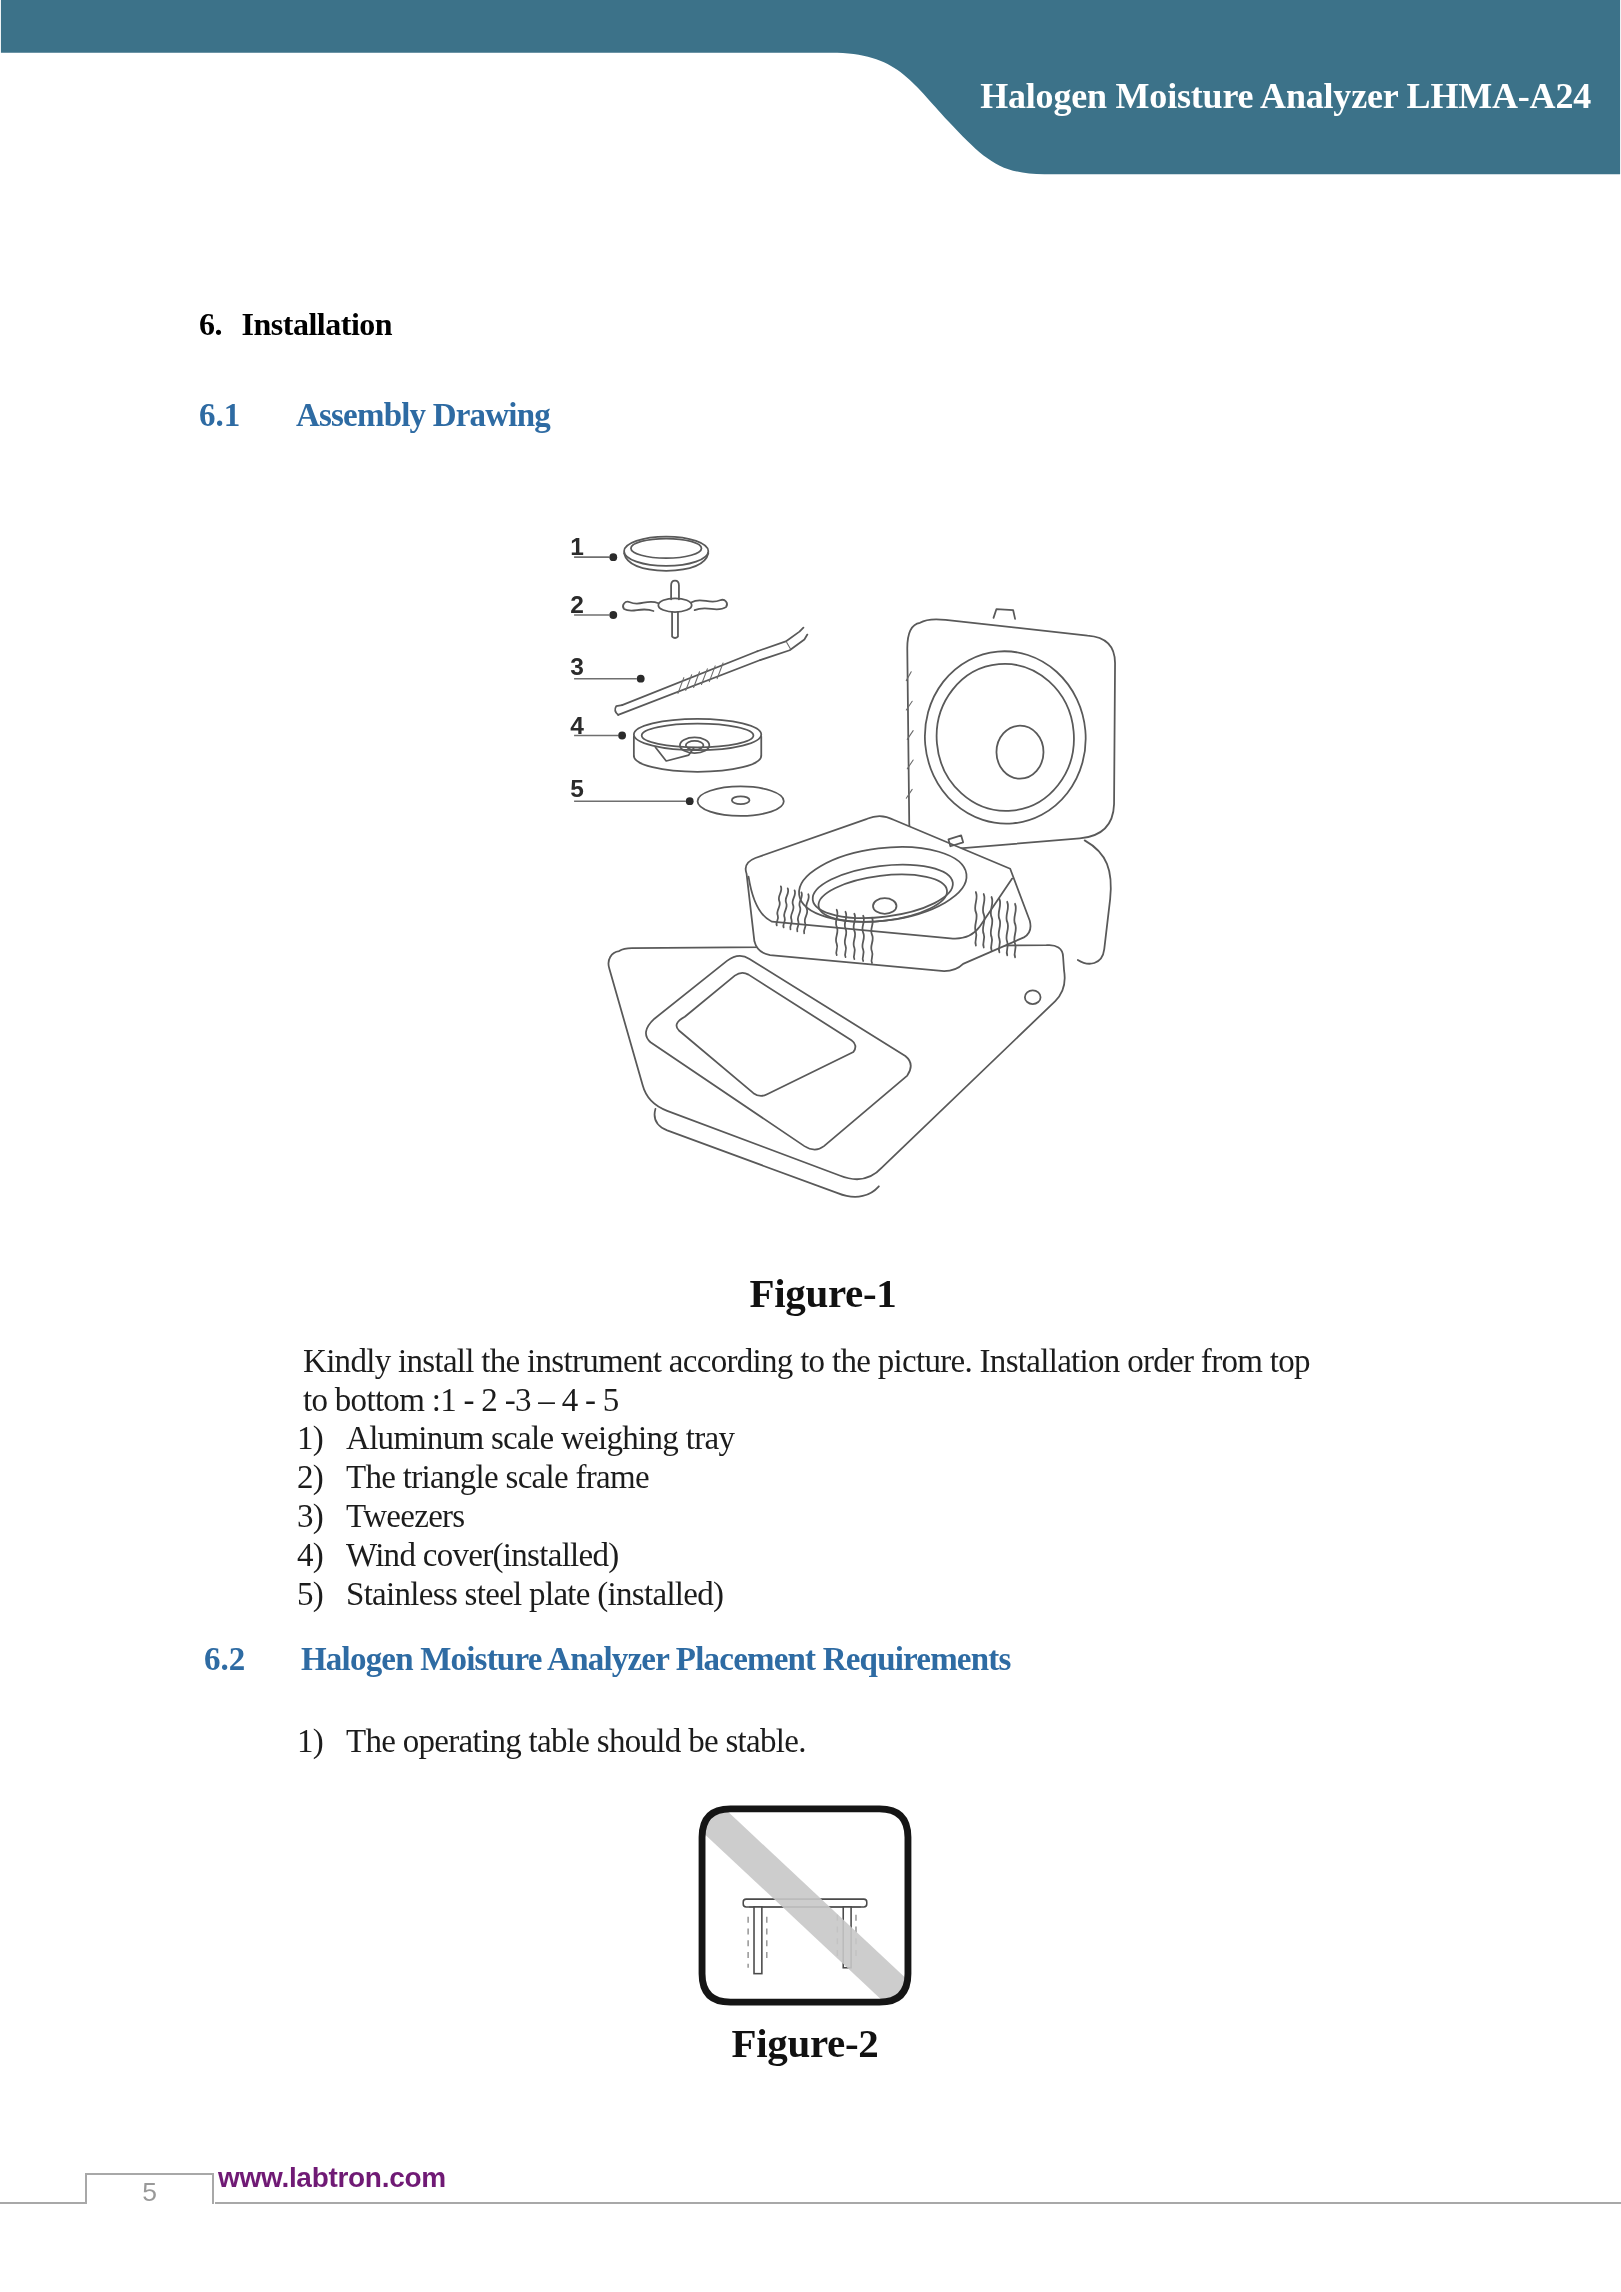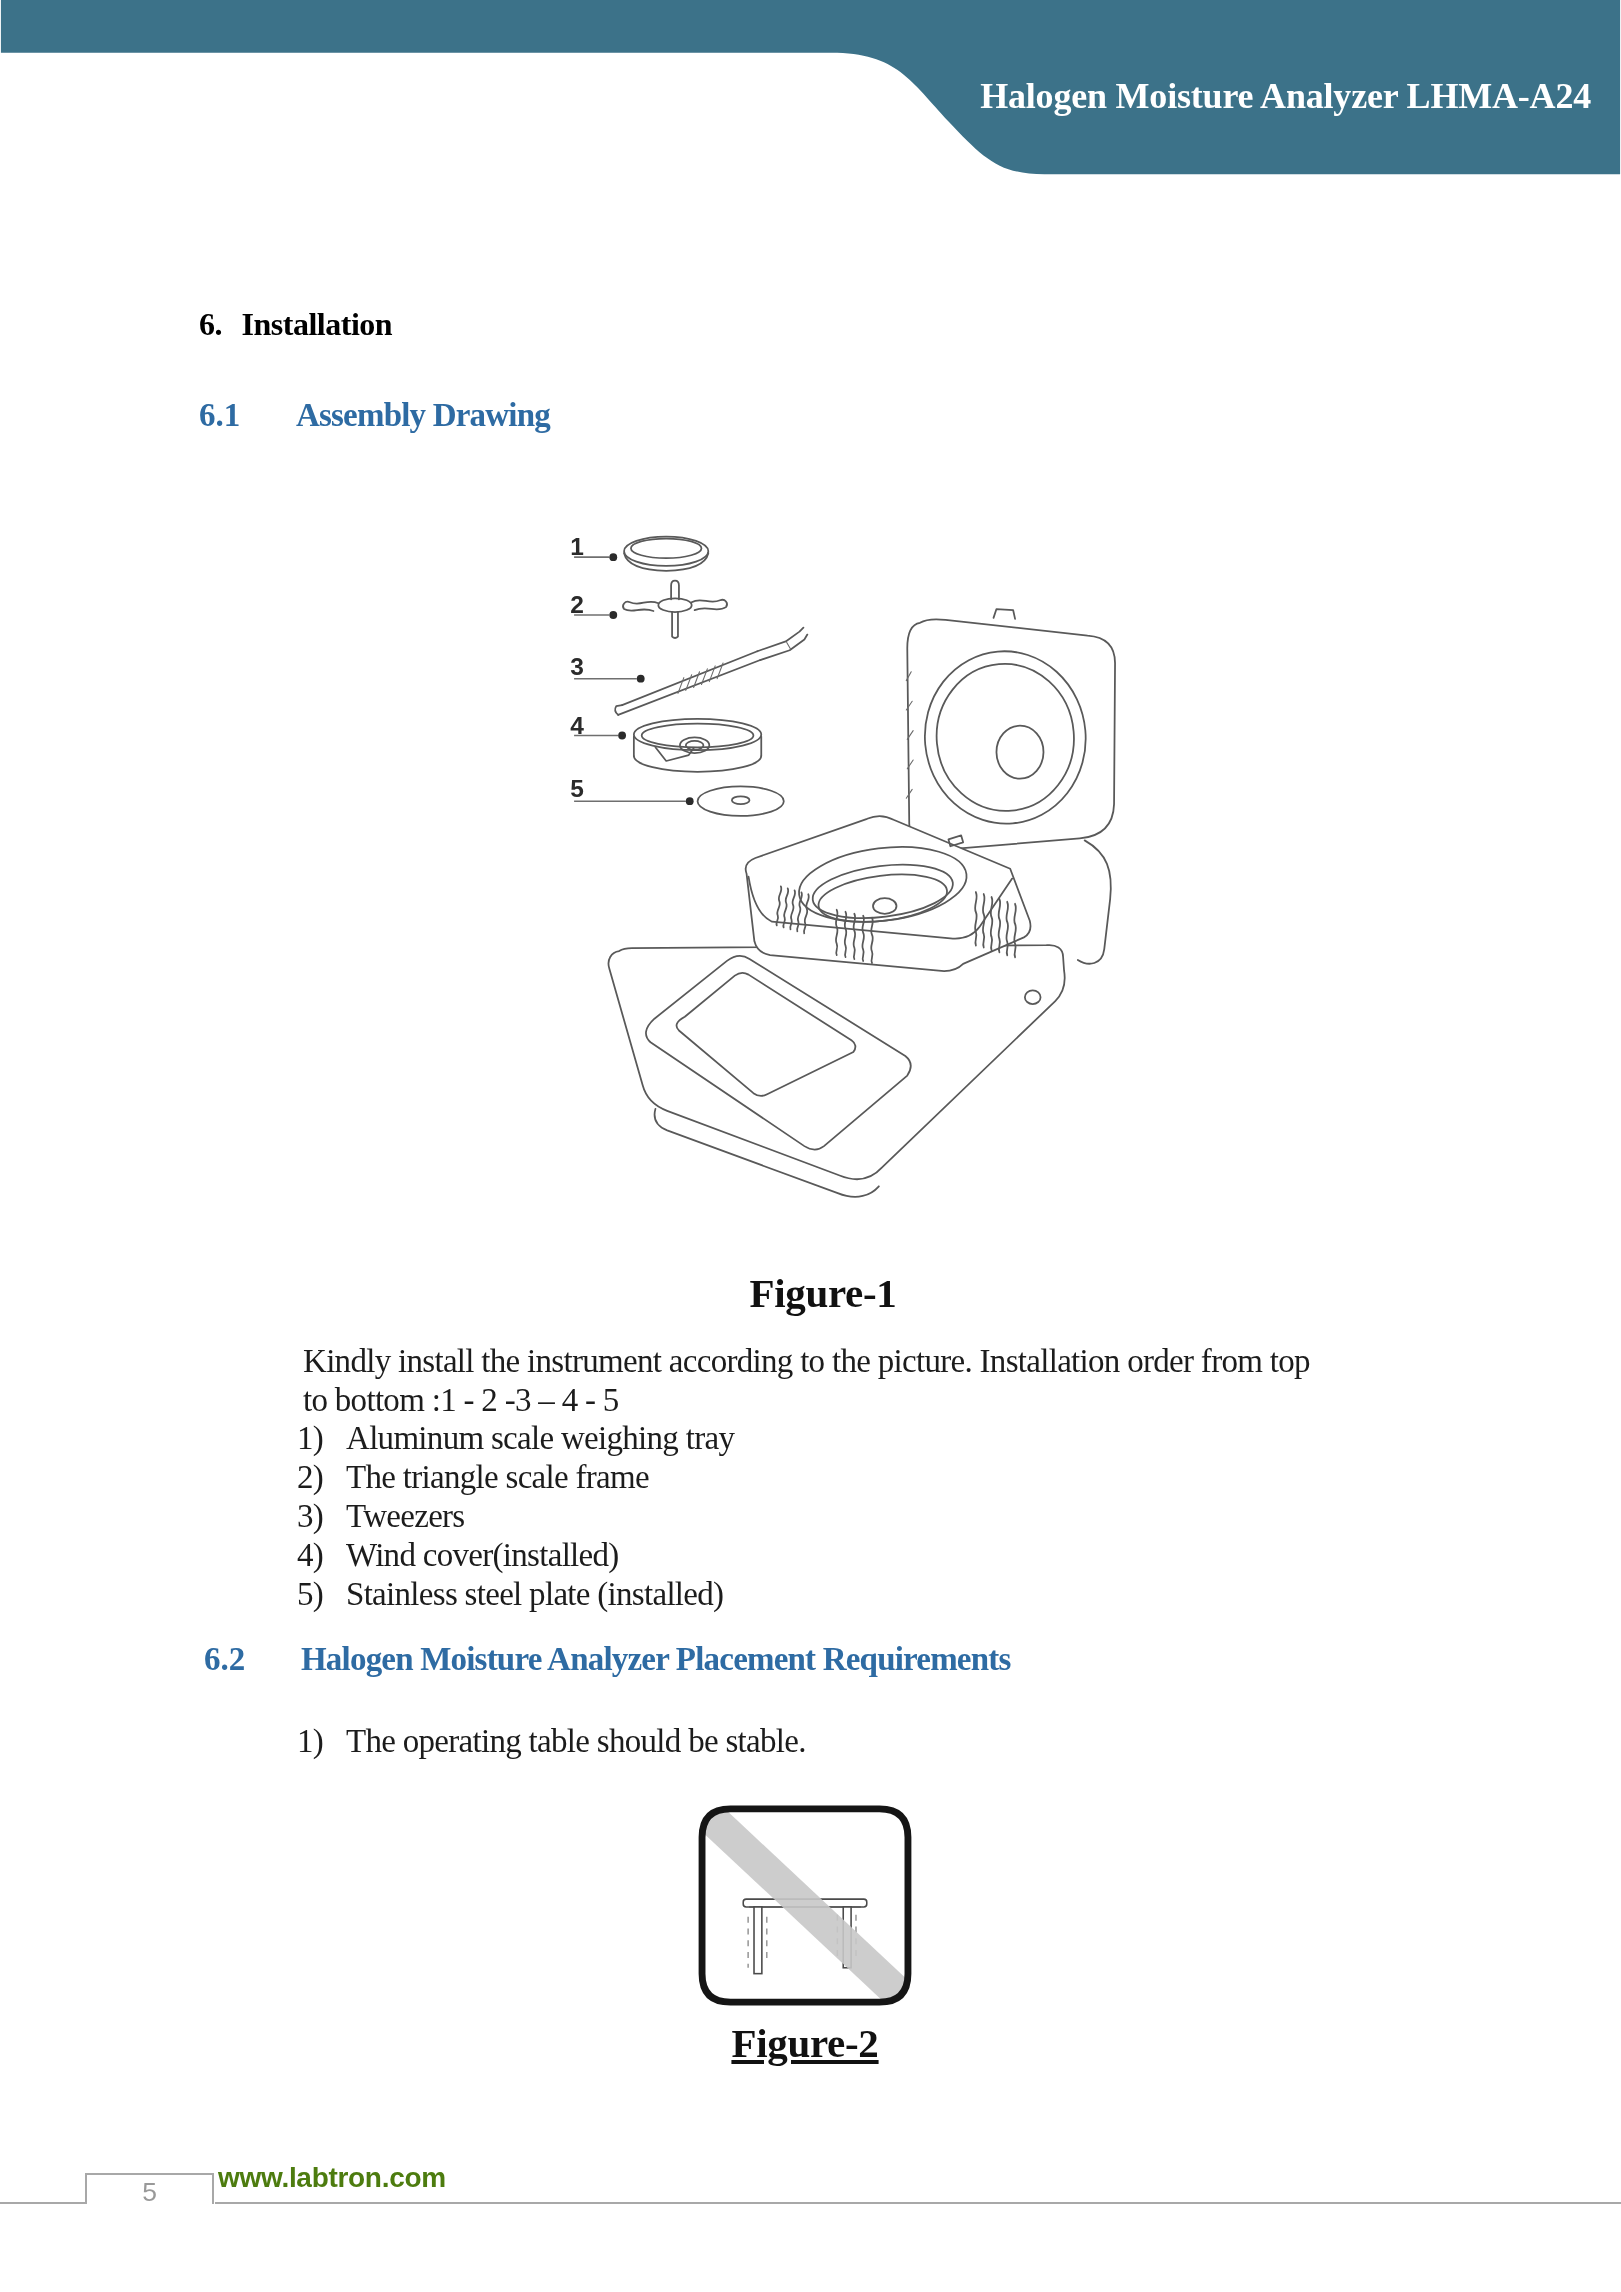--- a/index.html
+++ b/index.html
@@ -25,21 +25,21 @@
   .h2 { font-size:33px; font-weight:bold; color:#2e6ba3; letter-spacing:-0.8px; white-space:nowrap; }
   .h2 .num { display:inline-block; width:97px; letter-spacing:0; }
   .h2a { left:199px; top:397px; }
   .h2b { left:204px; top:1641px; }
 
   
   .fig1-svg { left:529px; top:510px; width:588px; height:745px; }
   .fig2-svg { left:698px; top:1805px; width:214px; height:201px; }
   .caption { font-weight:bold; font-size:41px; color:#111; letter-spacing:-0.3px; text-align:center; }
   .cap1 { left:529px; top:1269px; width:588px; }
-  .cap2 { left:698px; top:2019px; width:214px;text-decoration:underline; }
+  .cap2 { left:698px; top:2019px; width:214px; }
 
   
   .bodytext { font-size:33px; line-height:39px; letter-spacing:-0.7px; color:#1c1c1c; }
   .intro { left:303px; top:1342px; white-space:nowrap; }
   .plist { left:297px; top:1419px; }
   .plist2 { left:297px; top:1722px; }
   .li { white-space:nowrap; }
   .li .num { display:inline-block; width:49px; }
 
   
@@ -55,21 +55,21 @@
   .fl-left  { left:0; top:2202px; width:85px; }
   .fl-right { left:215px; top:2202px; width:1407px; }
   .foot-tab {
     left:85px; top:2173px; width:129px; height:31px; box-sizing:border-box;
     border:2px solid #a8a8a8; border-bottom:none;
     text-align:center; font-family:"Liberation Sans", sans-serif;
     font-size:26.5px; color:#999999; line-height:35px;
   }
   .website {
     left:218px; top:2162px; font-family:"Liberation Sans", sans-serif;
-    font-size:28px; font-weight:bold; color:#4d7c0f; letter-spacing:-0.3px;
+    font-size:28px; font-weight:bold; color:#701a75; letter-spacing:-0.3px;
     text-decoration:none; cursor:pointer; white-space:nowrap;
   }
 </style>
 </head>
 <body>
 
 <div class="page">
 
   <svg class="banner-svg" viewBox="0 0 1654 190" aria-hidden="true">
     <path d="M0,0 L1654,0 L1654,178 L1066,178 C1020,178 1004,162 968,124 C930,84 916,54 848,54 L0,54 Z" fill="#3c7289"></path>

